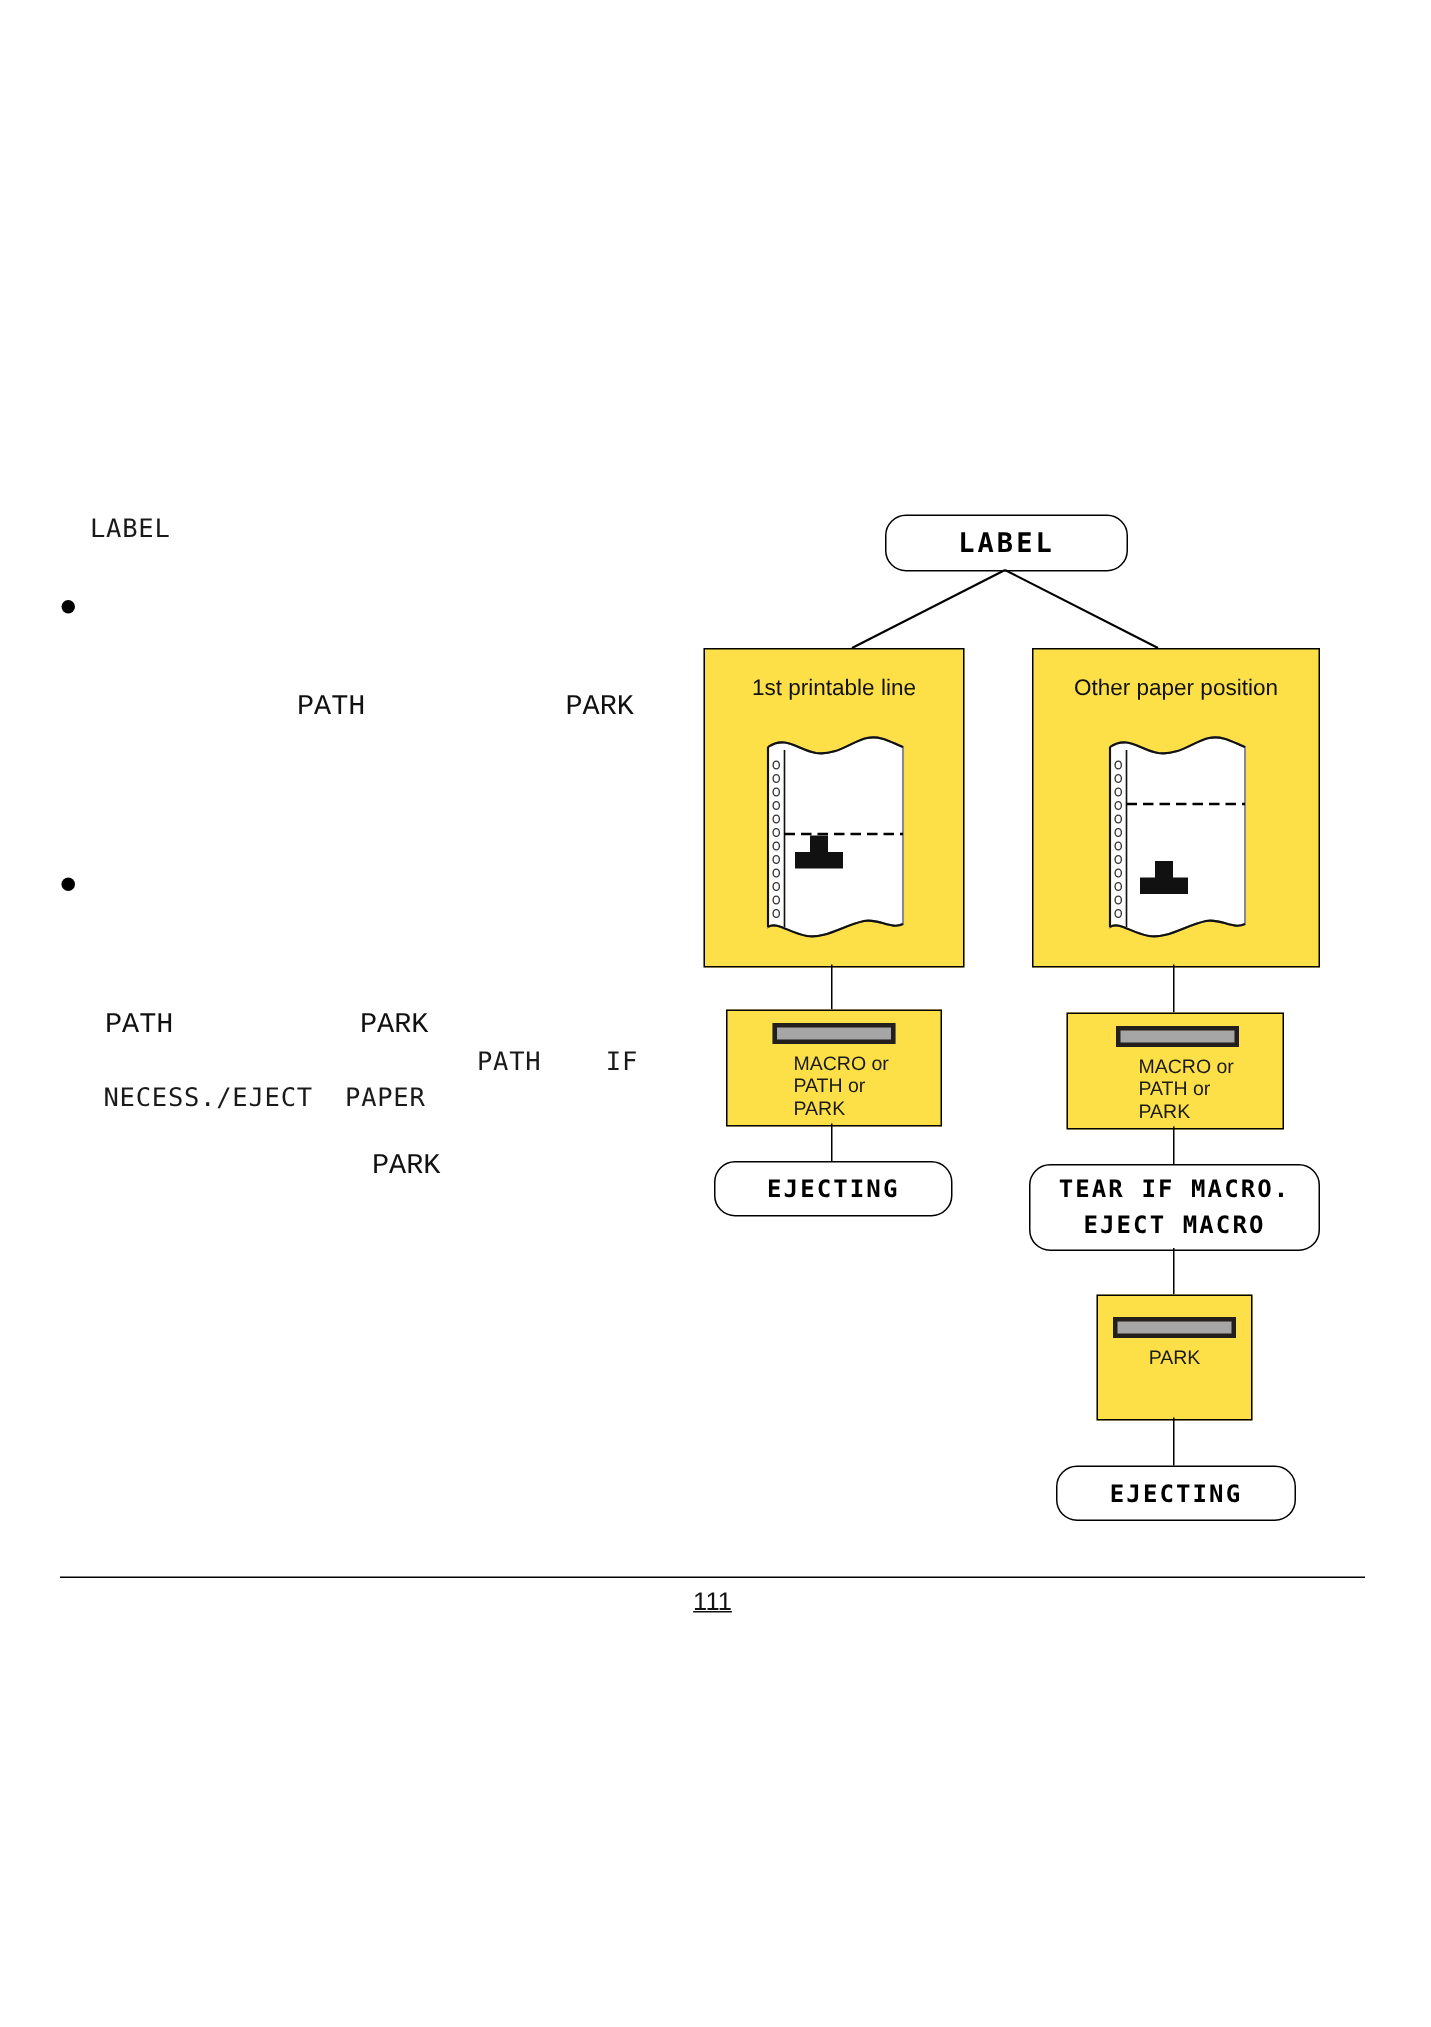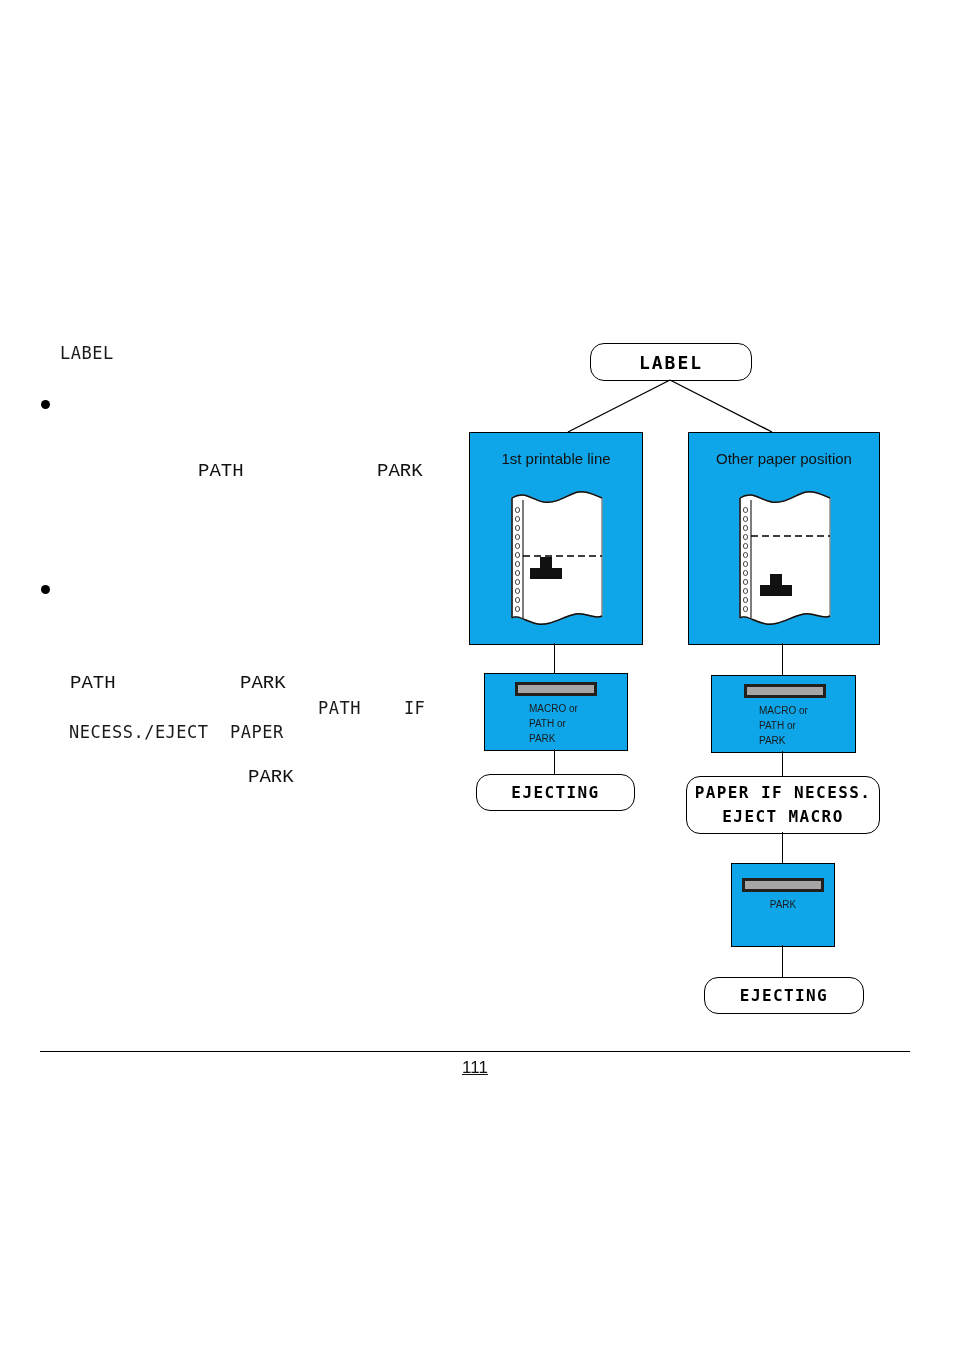--- a/index.html
+++ b/index.html
@@ -55,21 +55,21 @@
     align-items: center;
     justify-content: center;
     text-align: center;
     font-family: "DejaVu Sans Mono", monospace;
     font-weight: bold;
     color: #000000;
   }
   .sqbox {
     position: absolute;
     border: 1.4px solid #000000;
-    background: #0ea5e9;
+    background: #fde047;
     text-decoration: underline;
   }
   .boxtitle {
     position: absolute;
     left: 0;
     right: 0;
     text-align: center;
     font-family: "Liberation Sans", sans-serif;
     font-size: 15px;
     color: #111111;
@@ -89,21 +89,21 @@
     position: absolute;
     background: #a6a6a6;
     border: 3.5px solid #231f1c;
     box-sizing: border-box;
   }
   .keylabel {
     position: absolute;
     left: 0;
     right: 0;
     font-family: "Liberation Sans", sans-serif;
-    font-size: 10px;
+    font-size: 13px;
     line-height: 15px;
     color: #1a1a1a;
     text-align: left;
     white-space: pre-line;
   }
   .keylabel.center { text-align: center; }
 
   
   .paper { position: absolute; }
   .paper svg { display: block; }
@@ -246,21 +246,21 @@
   <div class="sqbox" style="left:711px; top:675px; width:143px; height:76px;">
     <div class="keybar" style="left:32px; top:8px; width:82px; height:14px;"></div>
     <div class="keylabel" style="left:47px; top:27px;">MACRO or
 PATH or
 PARK</div>
   </div>
 
   <div class="vline" style="left:782px; top:751px; height:26px;"></div>
 
   <div class="rbox" style="left:686px; top:776px; width:192px; height:56px; font-size:16px; letter-spacing:1.4px; flex-direction:column; line-height:24px;">
-    <span>PAPER IF NECESS.</span>
+    <span>TEAR IF MACRO.</span>
     <span>EJECT MACRO</span>
   </div>
 
   <div class="vline" style="left:782px; top:832px; height:31px;"></div>
 
   <div class="sqbox" style="left:731px; top:863px; width:102px; height:82px;">
     <div class="keybar" style="left:10px; top:14px; width:82px; height:14px;"></div>
     <div class="keylabel center" style="left:0; right:0; top:33px;">PARK</div>
   </div>
 

